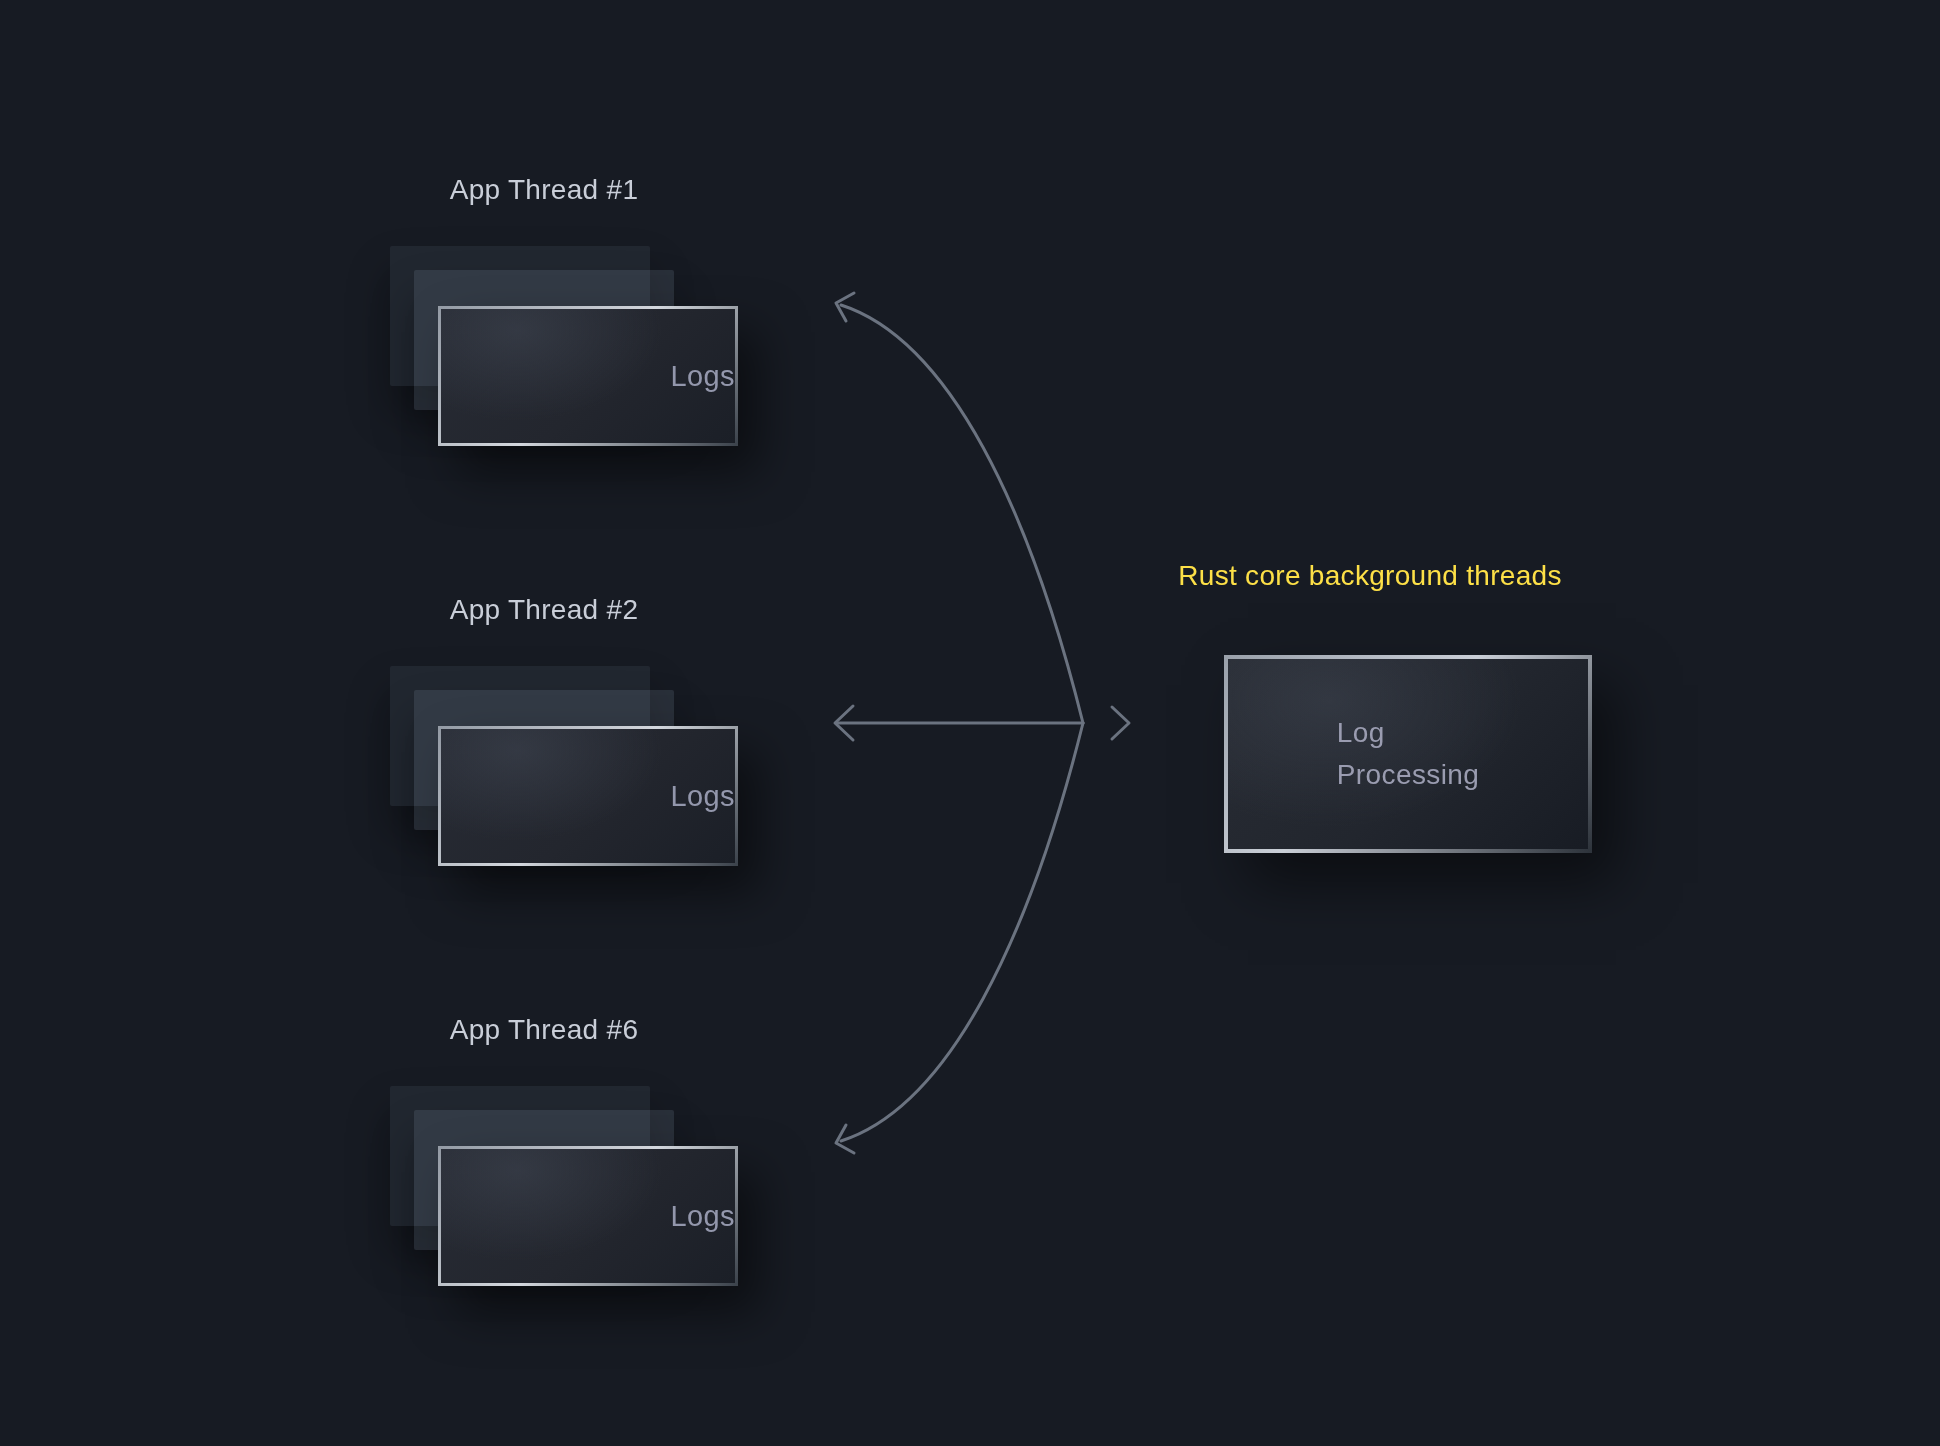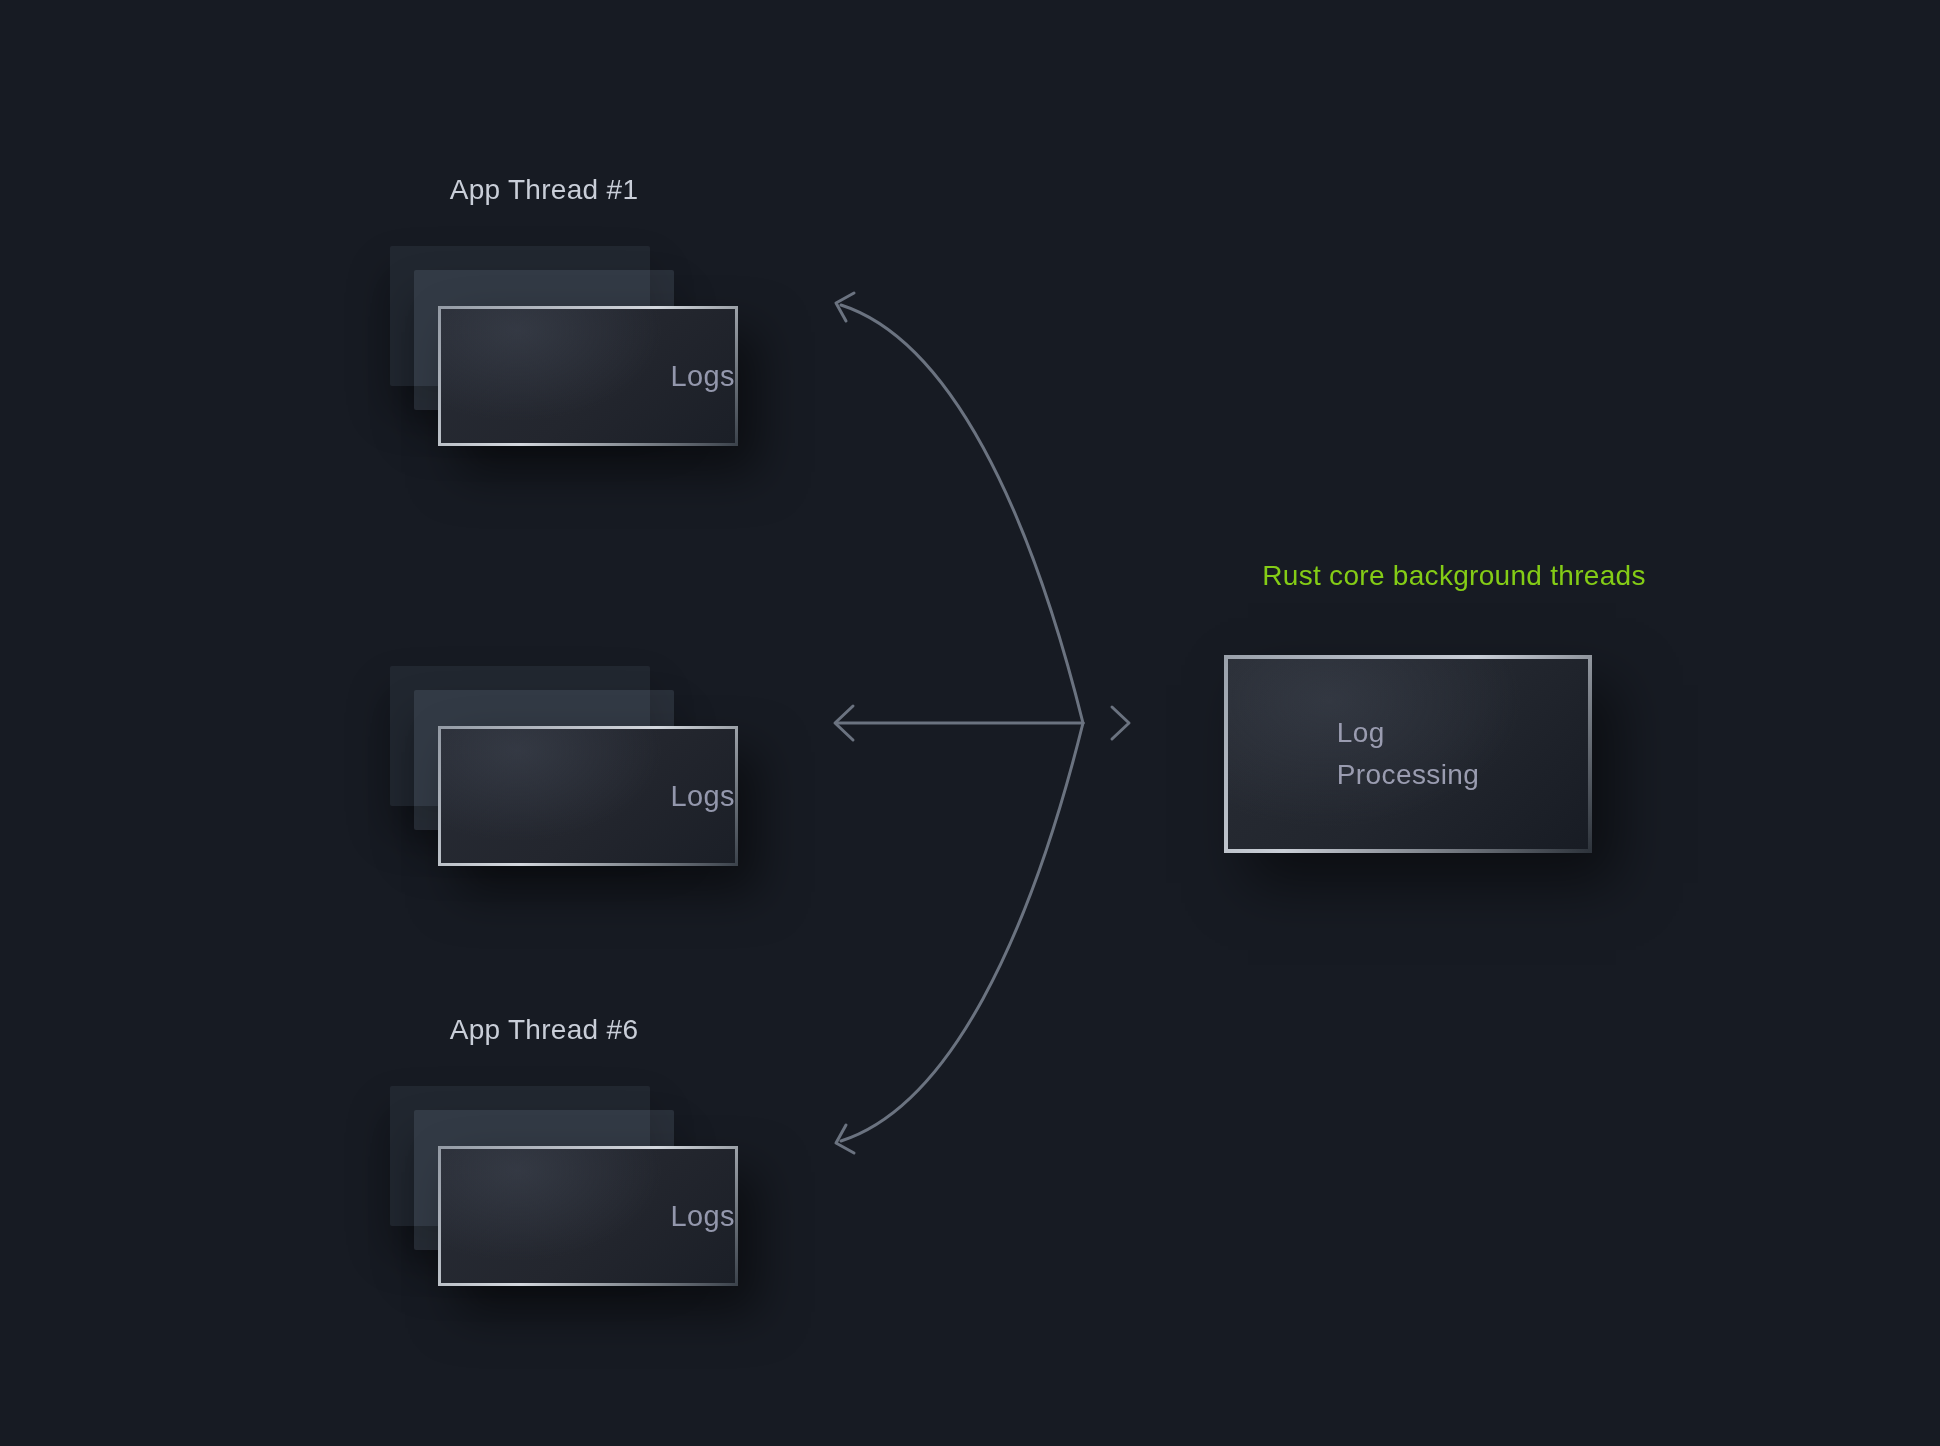--- a/index.html
+++ b/index.html
@@ -79,27 +79,27 @@
   }
   .card-text {
     font-size: 29px;
     color: #9397ac;
     letter-spacing: 0.4px;
   }
 
   
   .right-label {
     position: absolute;
-    left: 1204px;
+    left: 1120px;
     top: 556px;
     width: 500px;
     text-align: center;
     font-size: 28px;
     line-height: 40px;
-    color: #84cc16;
+    color: #fde047;
     letter-spacing: 0.3px;
   }
   .processing-box {
     position: absolute;
     left: 1224px;
     top: 655px;
     width: 368px;
     height: 198px;
     box-sizing: border-box;
     border: 4px solid transparent;
@@ -147,20 +147,21 @@
     <div class="card-stack">
       <div class="ghost-card ghost-1"></div>
       <div class="ghost-card ghost-2"></div>
       <div class="front-card">
         <span class="card-text">Logs</span>
       </div>
     </div>
   </div>
 
   <div class="thread-group" style="top:580px;">
+    <div class="thread-label">App Thread #2</div>
     <div class="card-stack">
       <div class="ghost-card ghost-1"></div>
       <div class="ghost-card ghost-2"></div>
       <div class="front-card">
         <span class="card-text">Logs</span>
       </div>
     </div>
   </div>
 
   <div class="thread-group" style="top:1000px;">

